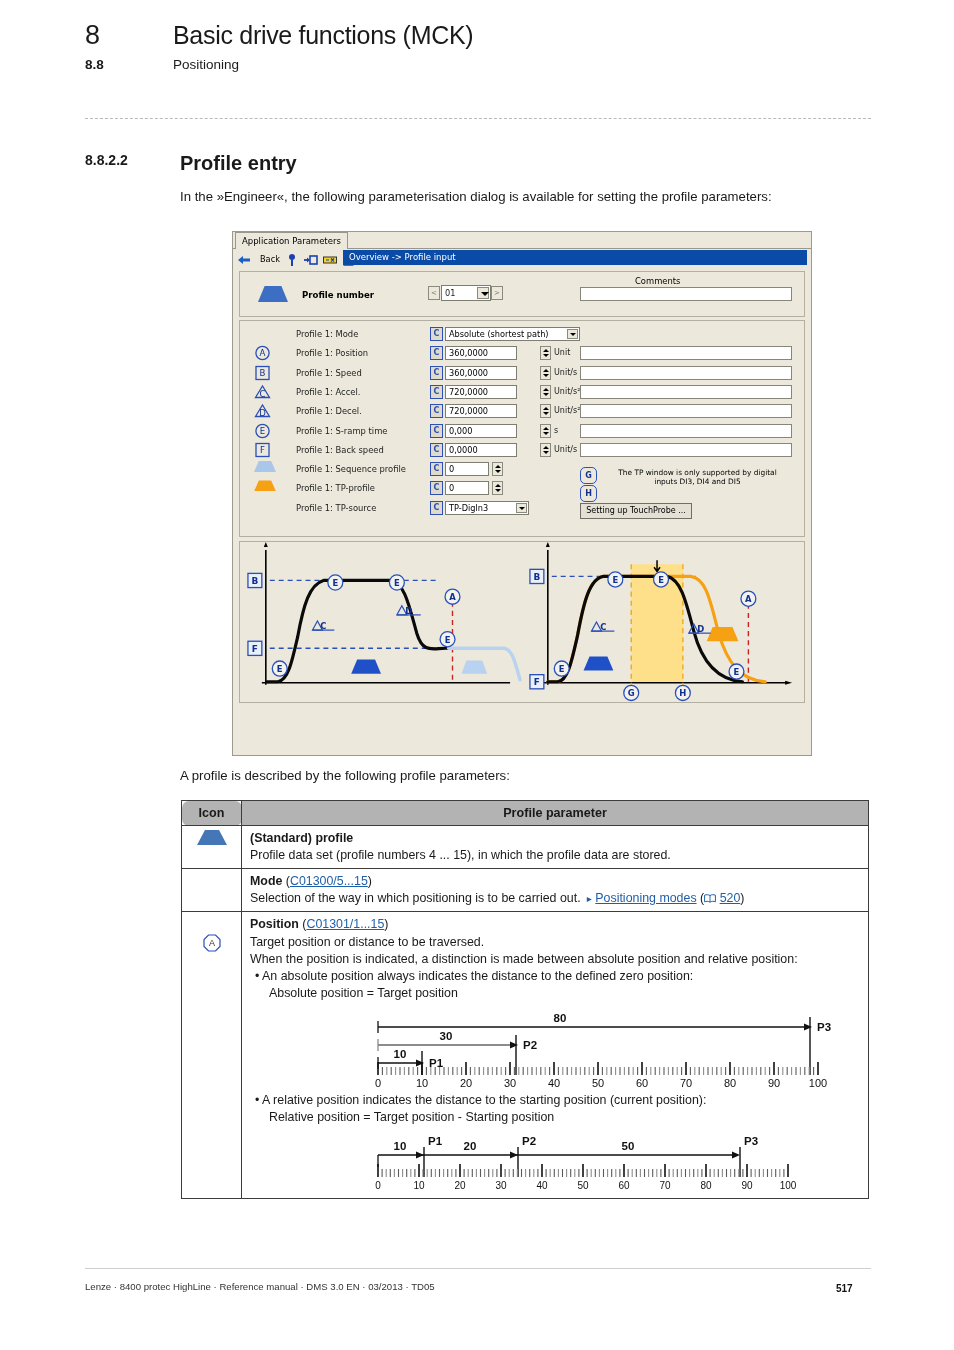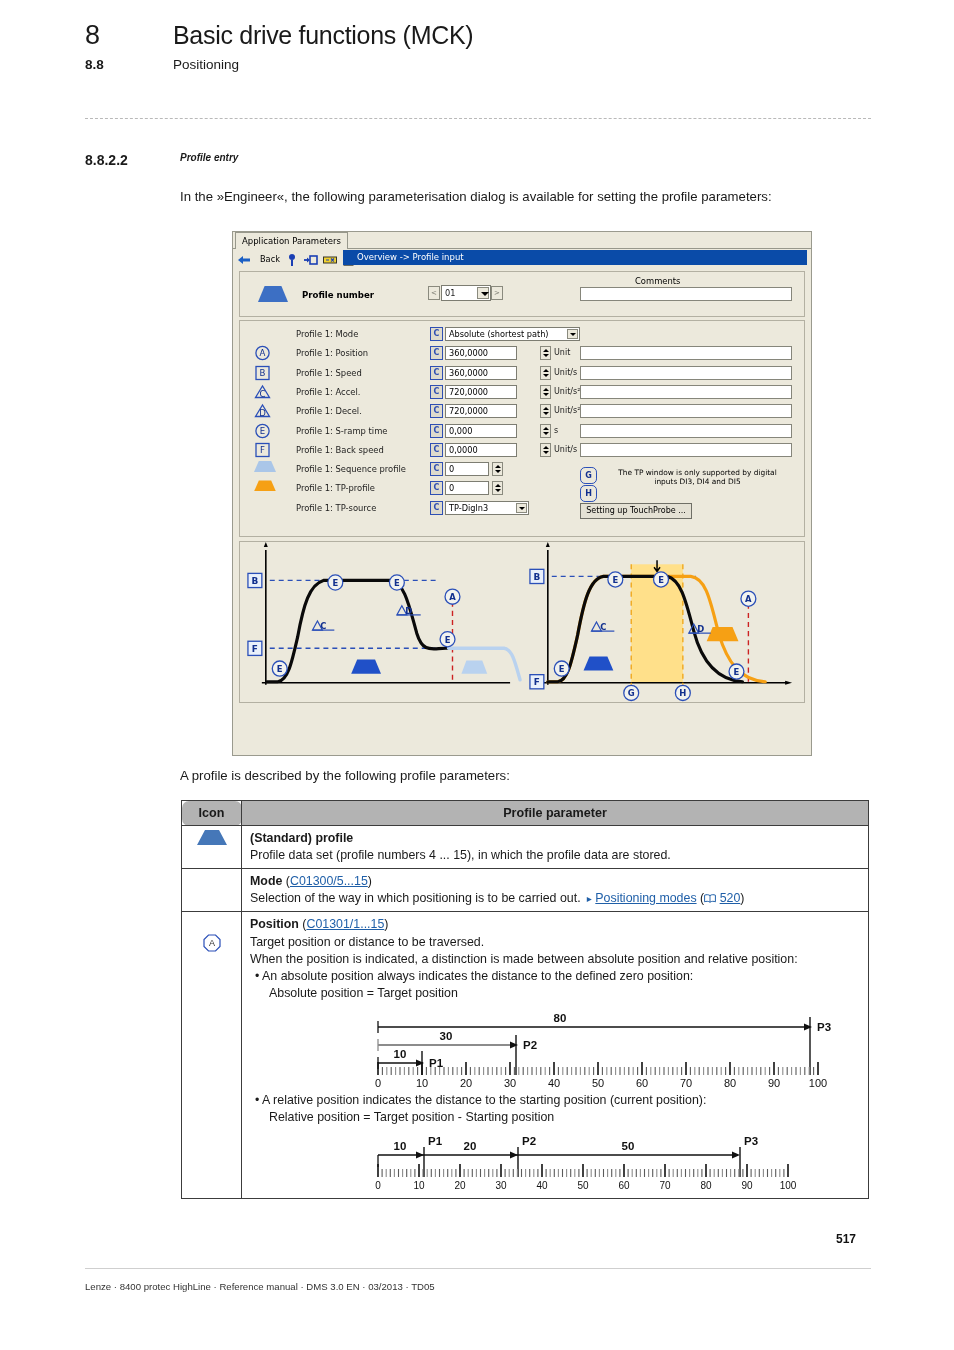--- a/index.html
+++ b/index.html
@@ -28,21 +28,21 @@
   .hdr-secnum { width: 88px; font-size: 13.5px; font-weight: 700; }
   .hdr-sectitle { font-size: 13.5px; font-weight: 400; }
   .hdr-rule {
     position: absolute; left: 85px; top: 118px; width: 786px; height: 0;
     border-top: 1.6px dashed #b9b9b9;
   }
 
   
   .sec-head { position: absolute; left: 85px; top: 152px; display: flex; }
   .sec-num { width: 95px; font-size: 14px; font-weight: 700; }
-  .sec-title { font-size: 10px; font-weight: 700; font-style: italic; }
+  .sec-title { font-size: 20px; font-weight: 700; }
 
   
   .intro {
     position: absolute; left: 180px; top: 188px; width: 690px;
     font-size: 13.2px; line-height: 1.42; text-align: justify;
   }
 
   
   .eng-shot {
     position: absolute; left: 232px; top: 231px; width: 580px; height: 525px;
@@ -68,21 +68,21 @@
     position: relative; height: 20px; display: flex; align-items: center;
     padding-left: 4px; gap: 5px; background: #ece9dc;
   }
   .tb-back { display: flex; align-items: center; gap: 9px; }
   .tb-back-label { font-size: 8.2px; color: #000; }
   .tb-ico { width: 14px; height: 14px; display:inline-block; position: relative; }
 
   .eng-crumb {
     position: absolute; left: 110px; top: 1px; right: 4px; height: 15px;
     background: #0a4ba8;
-    color: #fff; font-size: 8.5px; line-height: 15px; padding-left: 14px;
+    color: #fff; font-size: 8.5px; line-height: 15px; padding-left: 6px;
     box-sizing: border-box; overflow: hidden; white-space: nowrap;
   }
 
   
   .eng-panel {
     margin: 2px 6px 0 6px;
     border: 1px solid #b3b0a2;
     background: #ece9dc;
     position: relative;
   }
@@ -236,21 +236,21 @@
 
   
   .footer-rule {
     position: absolute; left: 85px; top: 1268px; width: 786px; height: 0;
     border-top: 1px solid #cfcfcf;
   }
   .footer-txt {
     position: absolute; left: 85px; top: 1281px; font-size: 9.6px; color: #333;
   }
   .footer-pg {
-    position: absolute; left: 836px; top: 1232px; font-size: 12px; font-weight: 700; color: #111;
+    position: absolute; left: 836px; top: 1283px; font-size: 10px; font-weight: 700; color: #111;
   }
 </style>
 </head>
 <body>
 
 <div class="pg-header">
   <div class="hdr-row1">
     <div class="hdr-chapnum">8</div>
     <div class="hdr-chaptitle">Basic drive functions (MCK)</div>
   </div>

